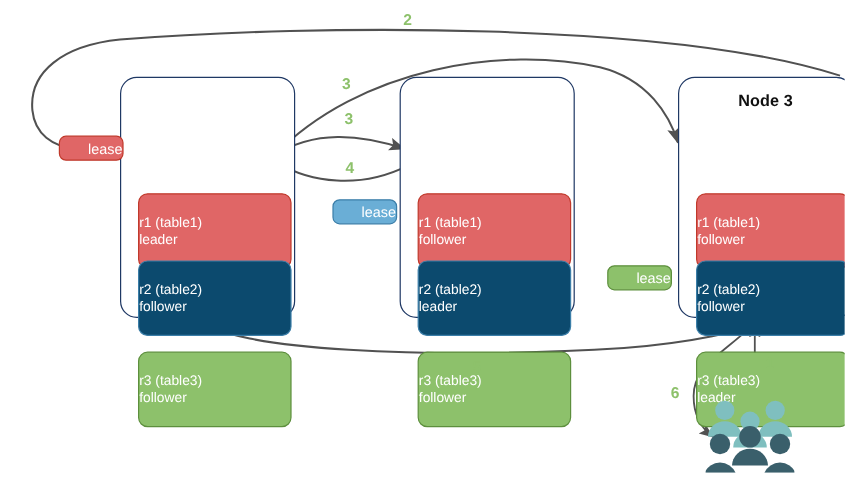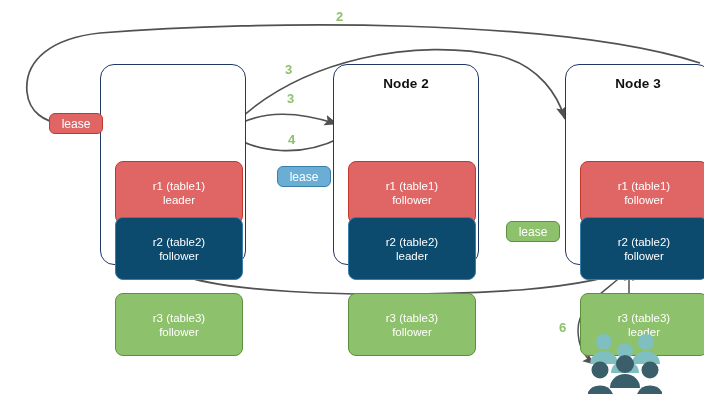--- a/index.html
+++ b/index.html
@@ -43,39 +43,39 @@
   }
   .replica {
     position: absolute;
     left: 14px;
     right: 2px;
     height: 63px;
     border-radius: 8px;
     box-sizing: border-box;
     display: flex;
     flex-direction: column;
-    align-items: center;
+    align-items: flex-start;
     justify-content: center;
     color: #ffffff;
     font-size: 11.5px;
     line-height: 14px;
     text-align: center;
   }
   .replica .l1, .replica .l2 { display: block; }
   .rep-red   { background: #e06666; border: 1.4px solid #c0392b; }
   .rep-blue  { background: #0c4a6e; border: 1.4px solid #3b7ea8; }
   .rep-green { background: #8dc16b; border: 1.4px solid #5d8f3d; margin-top: 20px; }
 
   .lease {
     position: absolute;
     border-radius: 6px;
     box-sizing: border-box;
     display: flex;
     align-items: center;
-    justify-content: center;
+    justify-content: flex-end;
     color: #ffffff;
     font-size: 12px;
     height: 21px;
   }
   .lease-red   { background: #e06666; border: 1.4px solid #c0392b; }
   .lease-blue  { background: #6aaed6; border: 1.4px solid #3b7ea8; }
   .lease-green { background: #8dc16b; border: 1.4px solid #5d8f3d; }
 
   .step-label {
     position: absolute;
@@ -128,21 +128,20 @@
       <span class="l1">r2 (table2)</span>
       <span class="l2">follower</span>
     </div>
     <div class="replica rep-green" style="top:208px;">
       <span class="l1">r3 (table3)</span>
       <span class="l2">follower</span>
     </div>
   </div>
 
   <div class="node-box" style="left:333px; top:64px; width:146px; height:201px;">
-    <div class="node-title">Node 2</div>
     <div class="replica rep-red" style="top:96px;">
       <span class="l1">r1 (table1)</span>
       <span class="l2">follower</span>
     </div>
     <div class="replica rep-blue" style="top:152px;">
       <span class="l1">r2 (table2)</span>
       <span class="l2">leader</span>
     </div>
     <div class="replica rep-green" style="top:208px;">
       <span class="l1">r3 (table3)</span>

